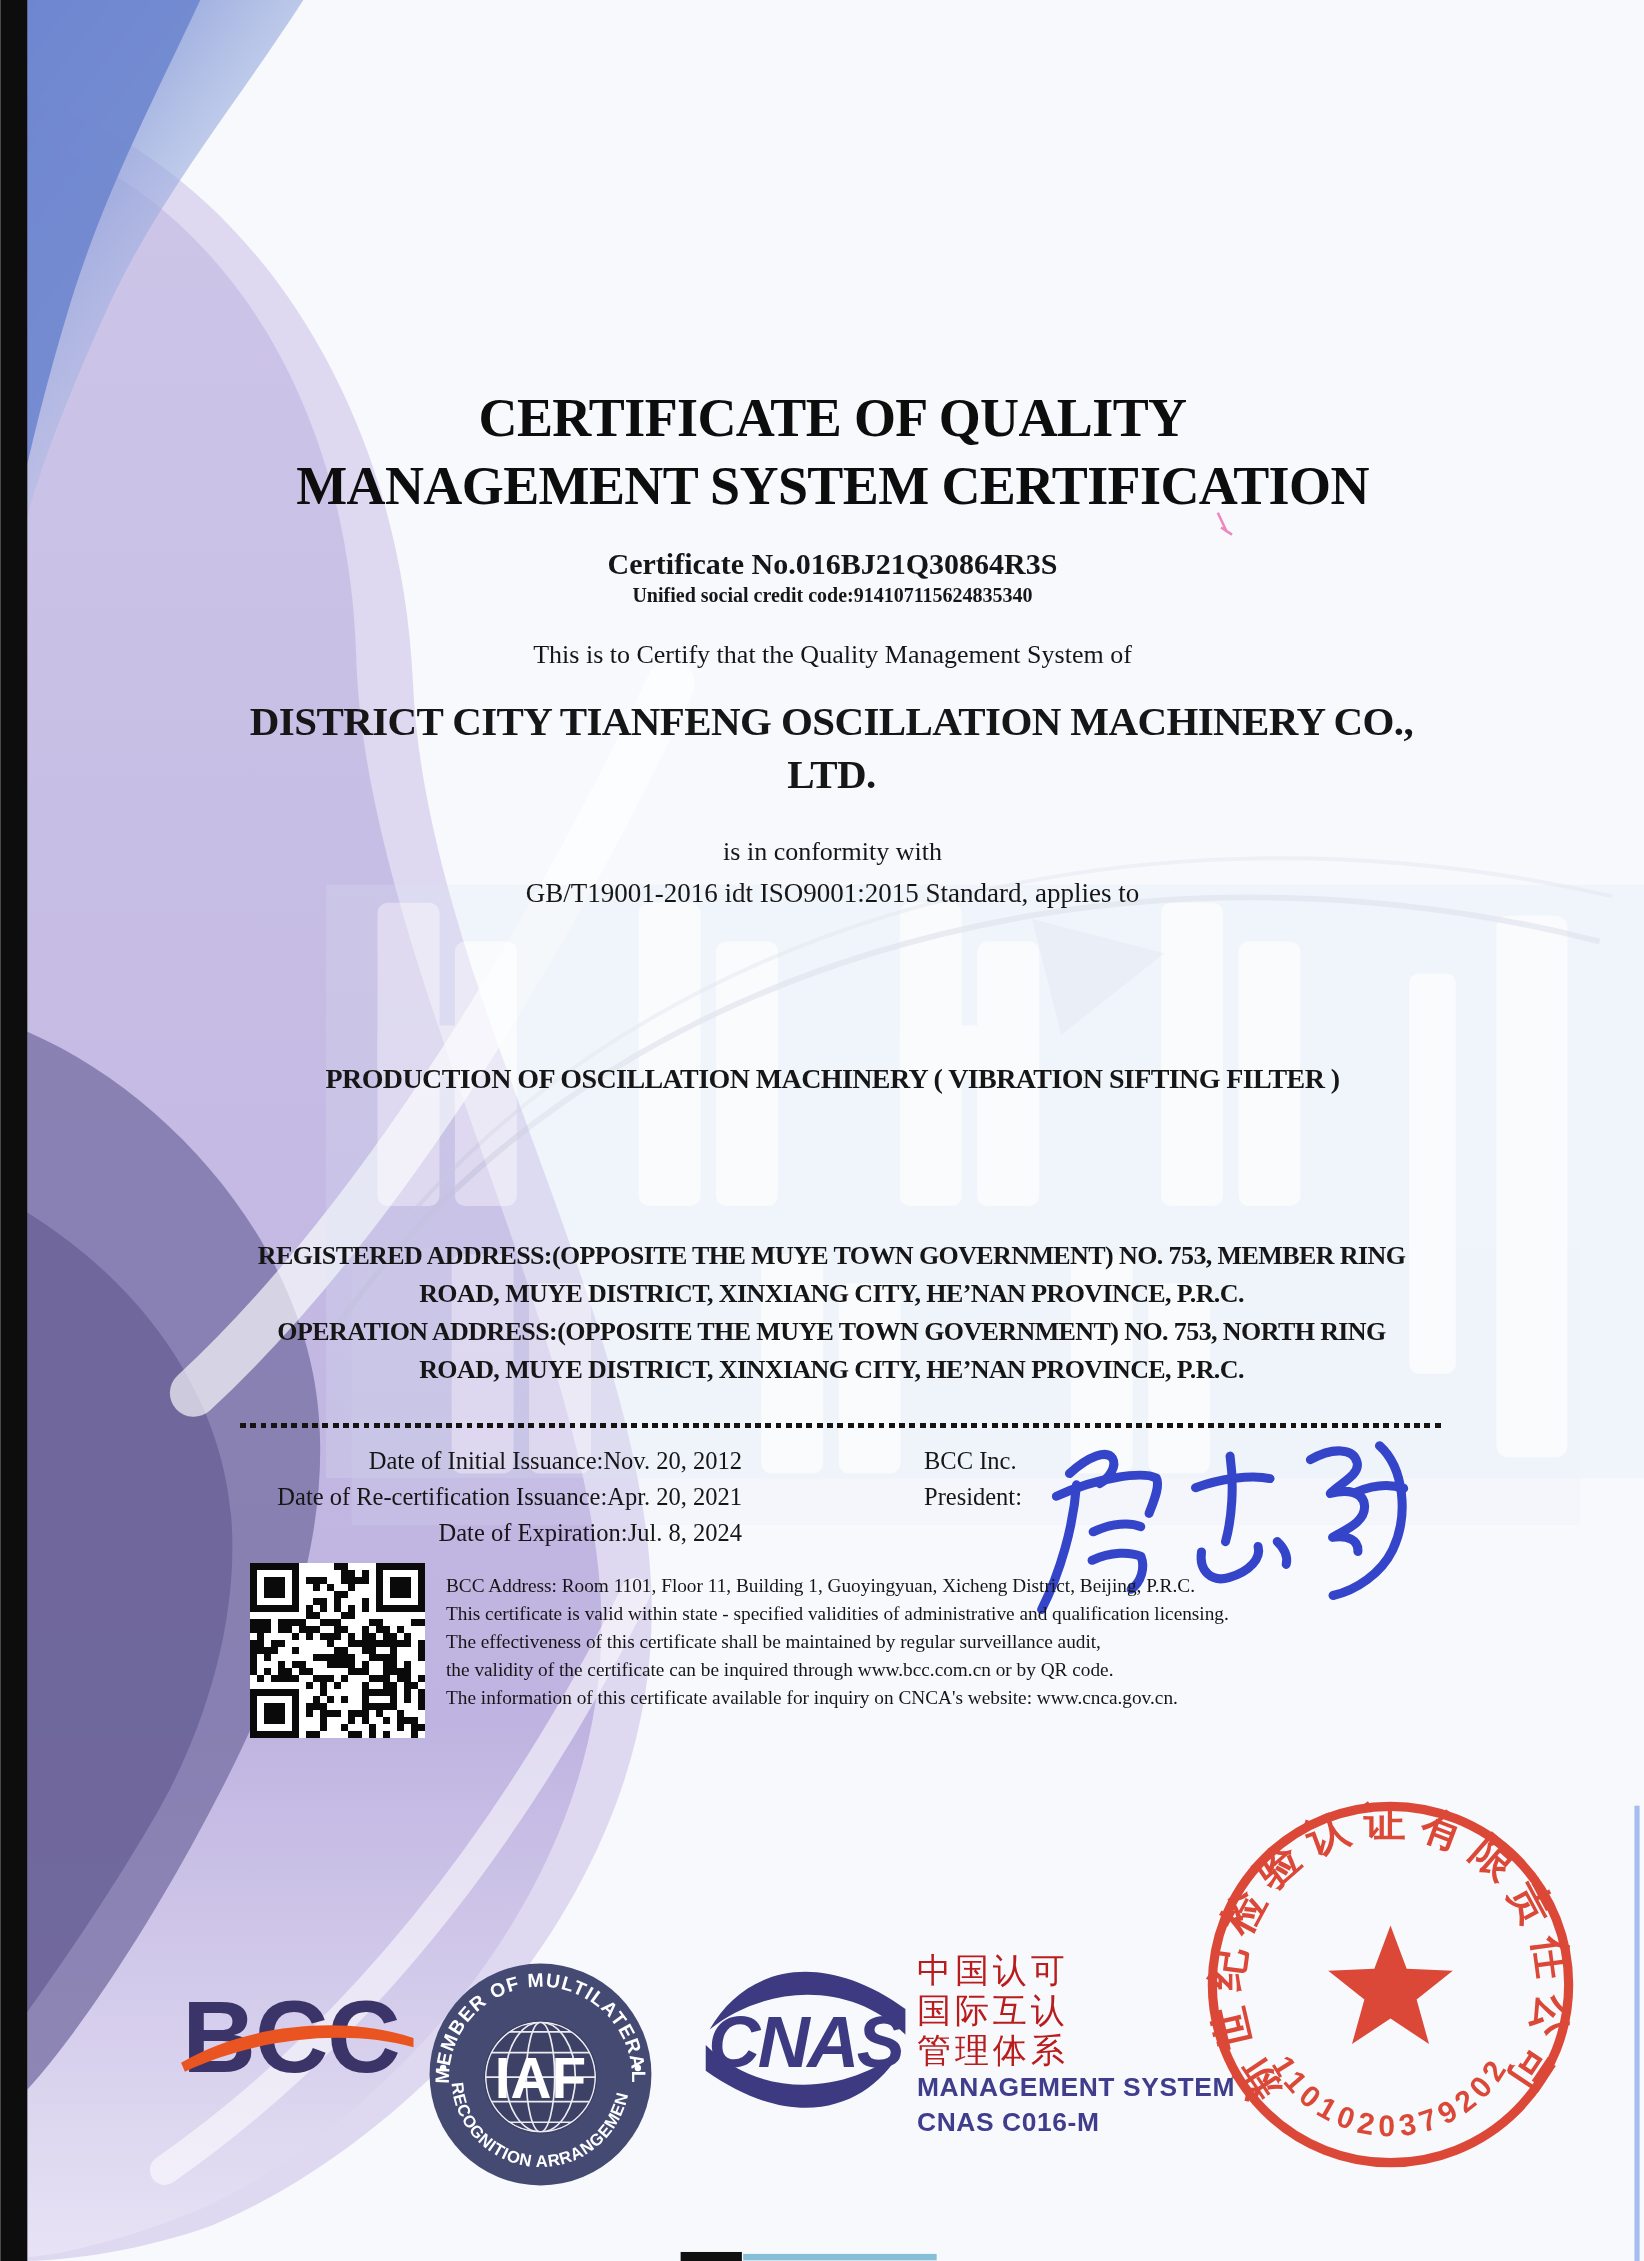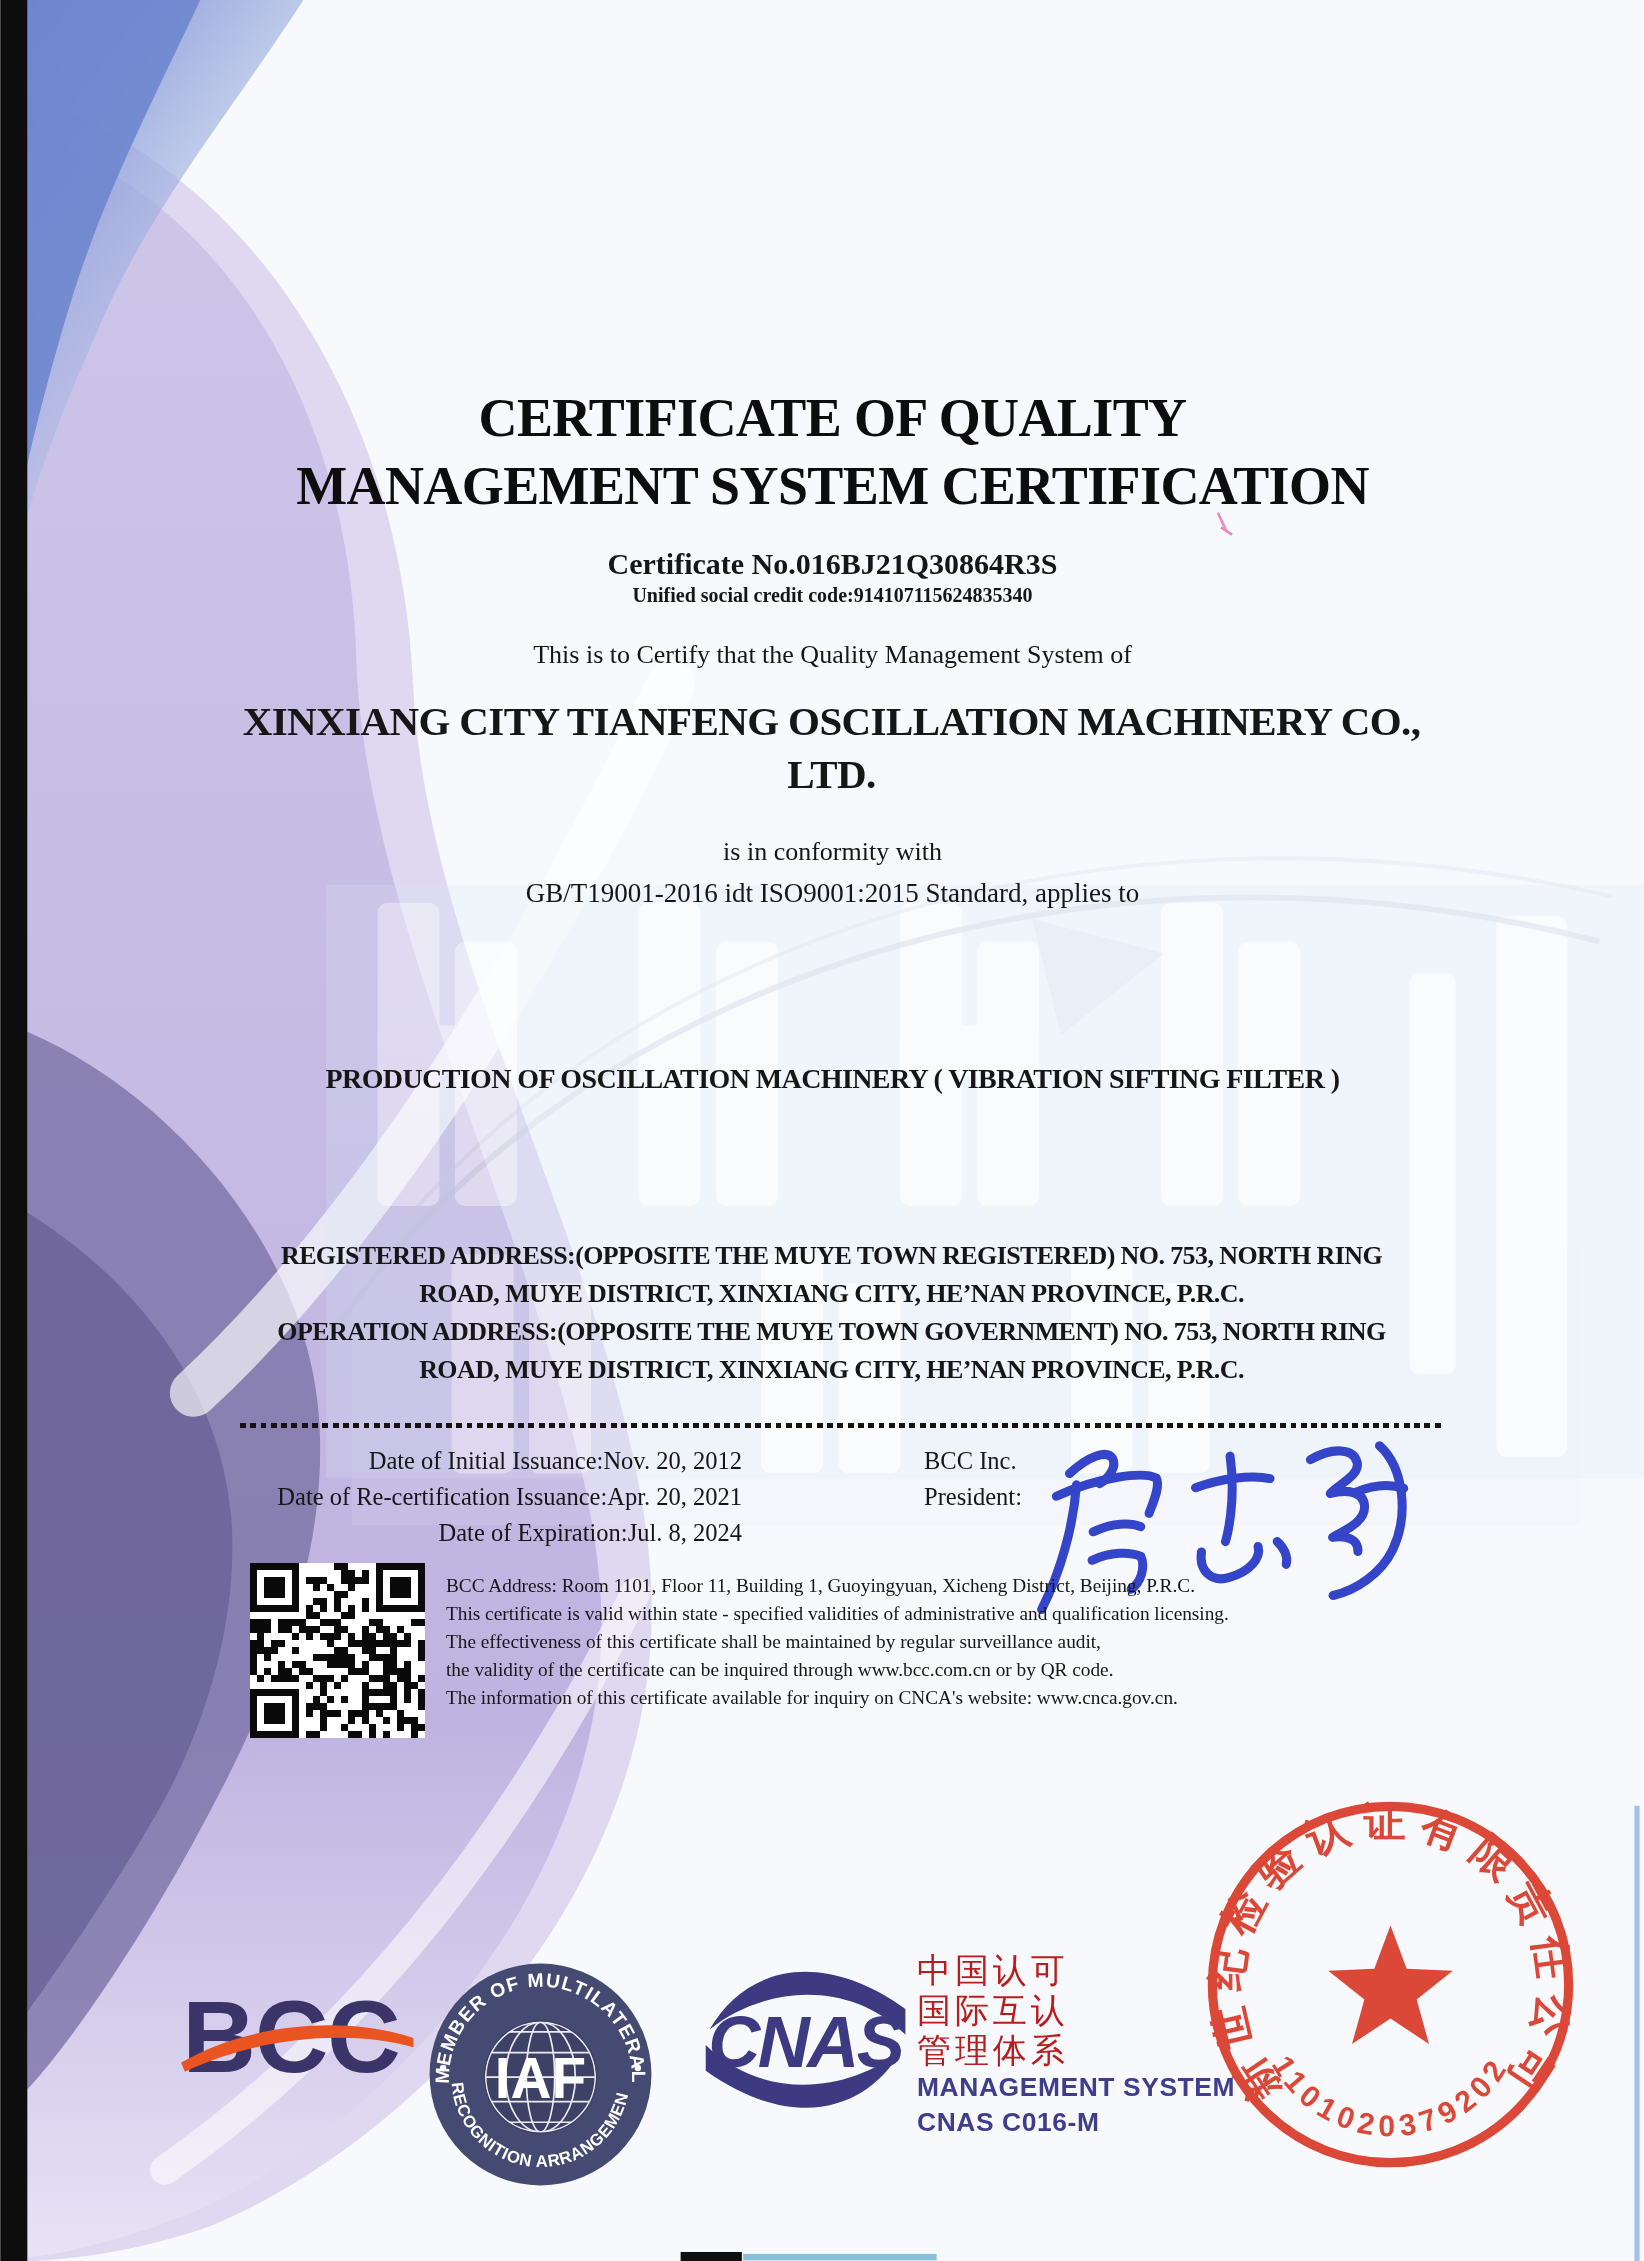--- a/index.html
+++ b/index.html
@@ -98,31 +98,31 @@
     <div>CERTIFICATE OF QUALITY</div>
     <div>MANAGEMENT SYSTEM CERTIFICATION</div>
   </div>
 
   <div class="abs ctr certno" style="left:252px;top:547px;width:1161px;">Certificate No.016BJ21Q30864R3S</div>
   <div class="abs ctr credit" style="left:252px;top:584px;width:1161px;">Unified social credit code:914107115624835340</div>
 
   <div class="abs ctr plain40" style="left:252px;top:640px;width:1161px;">This is to Certify that the Quality Management System of</div>
 
   <div class="abs ctr company" style="left:219px;top:695px;width:1225px;">
-    <div>XINXIANG CITY TIANFENG OSCILLATION MACHINERY CO.,</div>
+    <div>DISTRICT CITY TIANFENG OSCILLATION MACHINERY CO.,</div>
     <div>LTD.</div>
   </div>
 
   <div class="abs ctr plain40" style="left:252px;top:837px;width:1161px;">is in conformity with</div>
   <div class="abs ctr standard" style="left:252px;top:878px;width:1161px;">GB/T19001-2016 idt ISO9001:2015 Standard, applies to</div>
 
   <div class="abs ctr scope" style="left:252px;top:1063px;width:1161px;">PRODUCTION OF OSCILLATION MACHINERY ( VIBRATION SIFTING FILTER )</div>
 
   <div class="abs ctr addr" style="left:219px;top:1237px;width:1225px;">
-    <div>REGISTERED ADDRESS:(OPPOSITE THE MUYE TOWN REGISTERED) NO. 753, NORTH RING</div>
+    <div>REGISTERED ADDRESS:(OPPOSITE THE MUYE TOWN GOVERNMENT) NO. 753, MEMBER RING</div>
     <div>ROAD, MUYE DISTRICT, XINXIANG CITY, HE’NAN PROVINCE, P.R.C.</div>
     <div>OPERATION ADDRESS:(OPPOSITE THE MUYE TOWN GOVERNMENT) NO. 753, NORTH RING</div>
     <div>ROAD, MUYE DISTRICT, XINXIANG CITY, HE’NAN PROVINCE, P.R.C.</div>
   </div>
 
   <div class="abs sep" style="left:240px;top:1423px;width:1202px;"></div>
 
   <div class="abs dates" style="left:232px;top:1443px;width:510px;">
     <div>Date of Initial Issuance:Nov. 20, 2012</div>
     <div>Date of Re-certification Issuance:Apr. 20, 2021</div>

